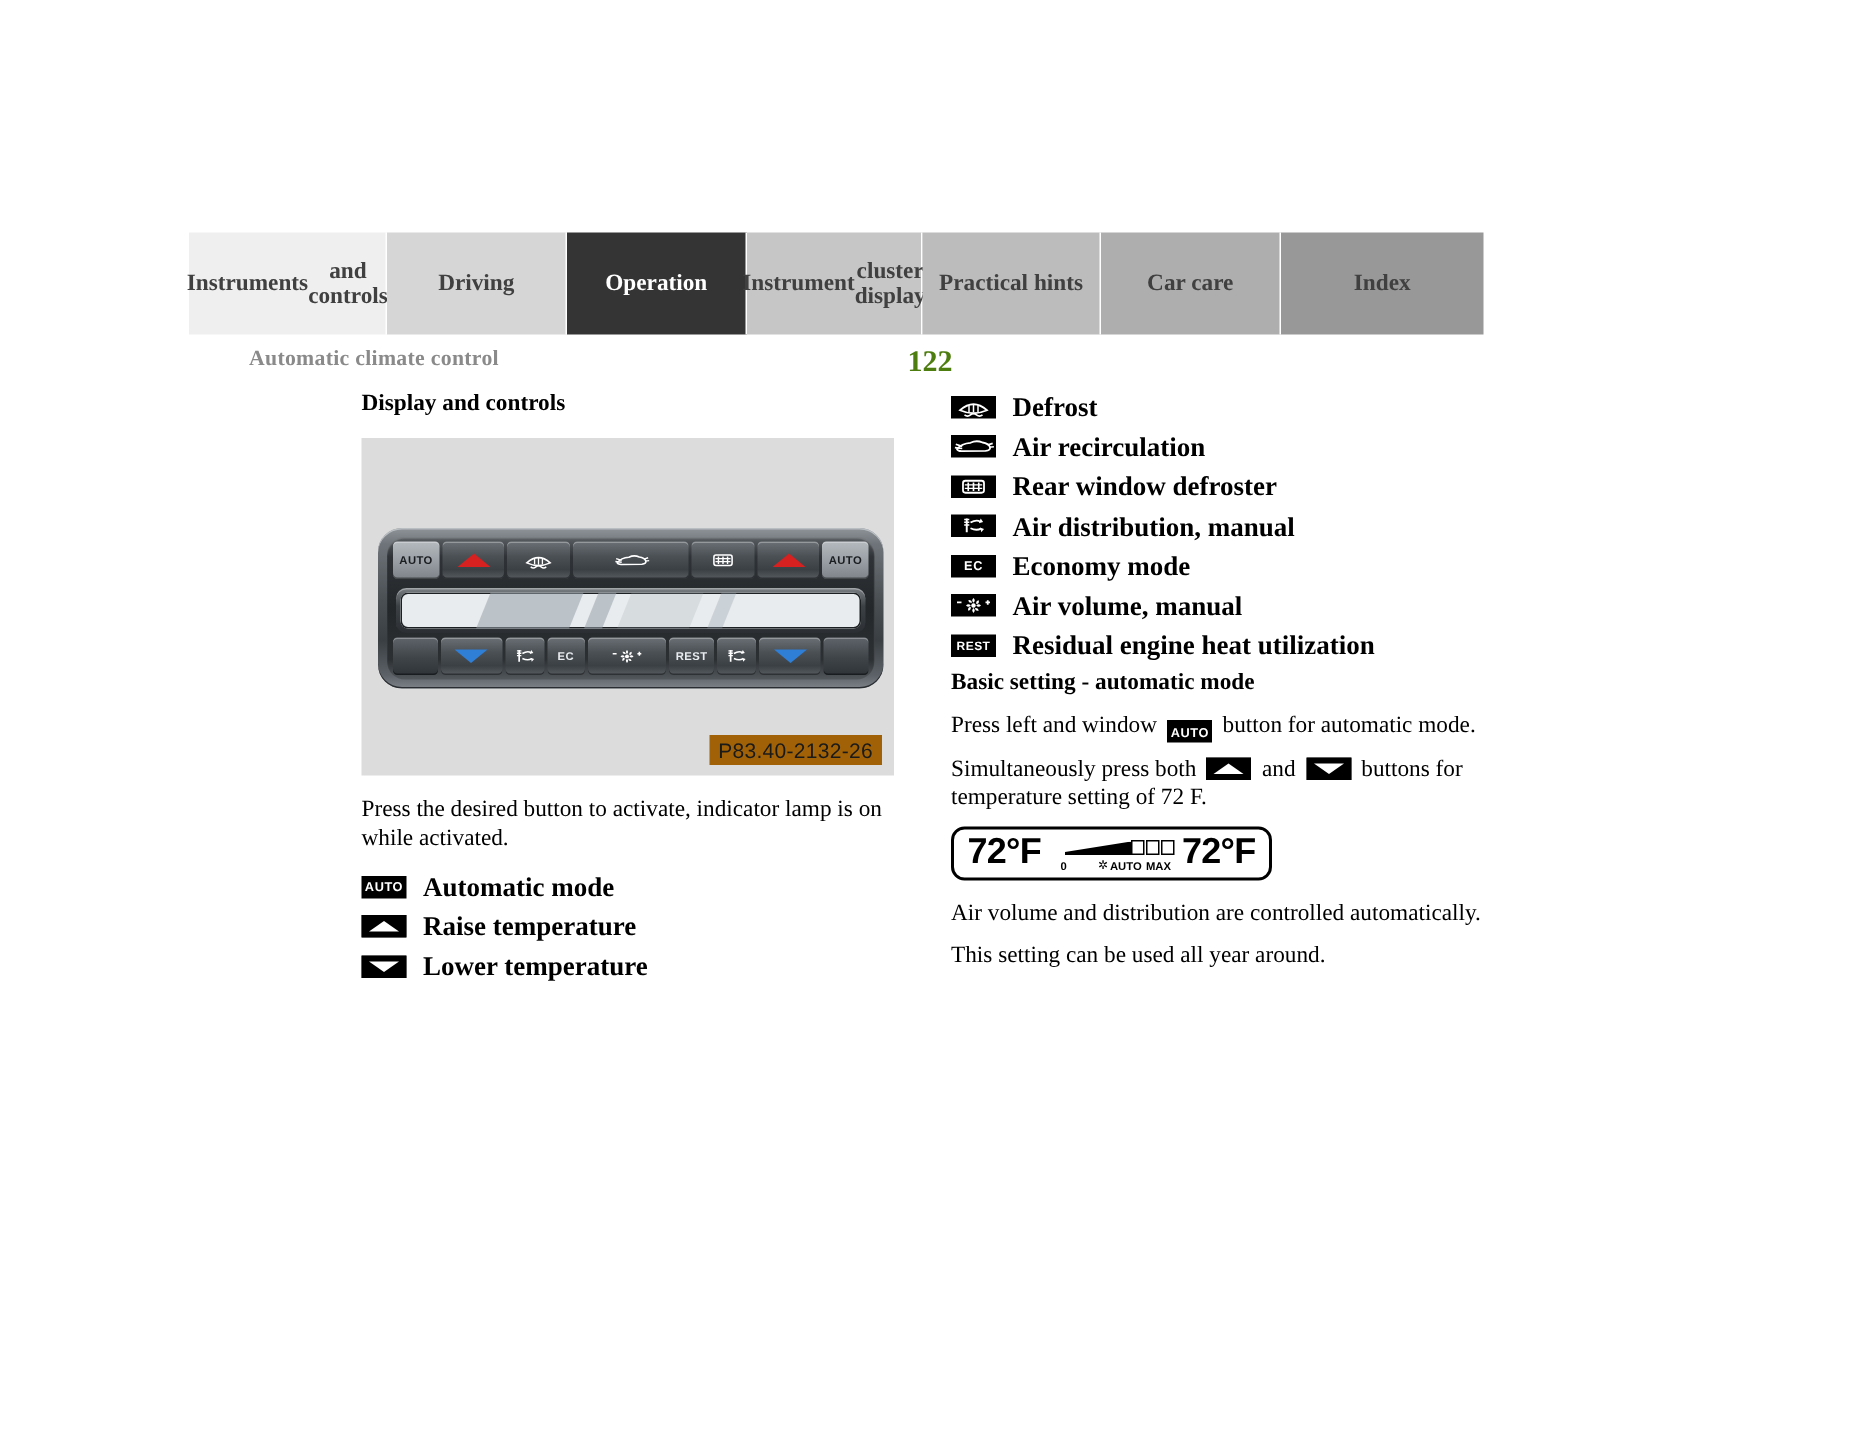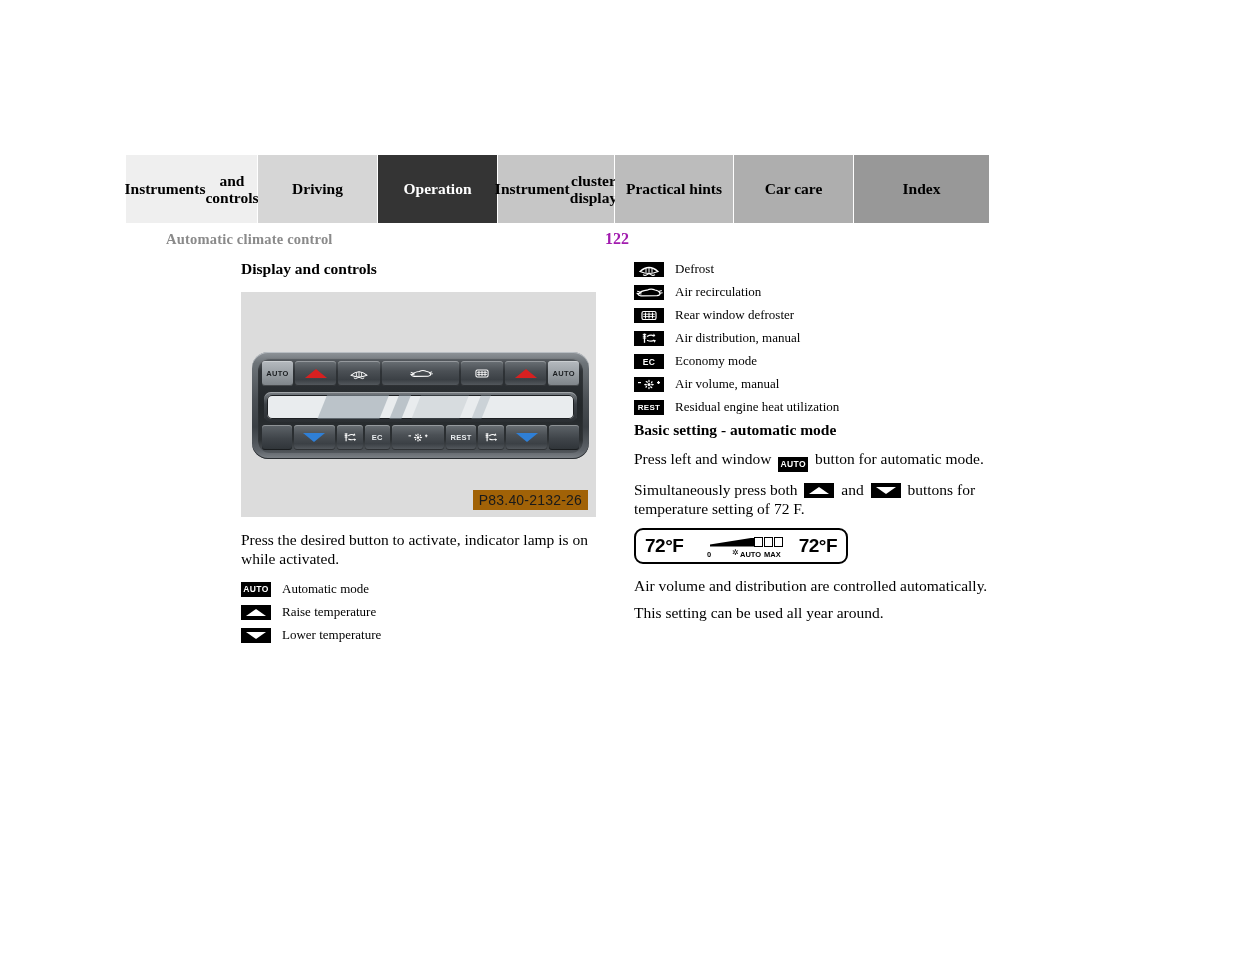--- a/index.html
+++ b/index.html
@@ -27,21 +27,21 @@
   }
   .tab {
     display: flex;
     align-items: center;
     justify-content: center;
     text-align: center;
     font-family: "Liberation Serif", serif;
     font-weight: bold;
     font-size: 15.5px;
     line-height: 1.12;
-    color: #000000;
+    color: #404040;
     box-sizing: border-box;
     border-right: 1px solid #ffffff;
     padding: 0 4px;
   }
   .tab:last-child { border-right: none; }
   .tab.active { color: #ffffff; }
 
   
   .runhead {
     position: absolute;
@@ -52,22 +52,22 @@
     font-size: 14.5px;
     color: #8a8a8a;
     letter-spacing: 0.2px;
   }
   .pagenum {
     position: absolute;
     left: 605px;
     top: 230px;
     font-family: "Liberation Serif", serif;
     font-weight: bold;
-    font-size: 16px;
-    color: #a21caf;
+    font-size: 20px;
+    color: #4d7c0f;
   }
 
   
   .col-left  { position: absolute; left: 241px; top: 260px; width: 358px; }
   .col-right { position: absolute; left: 634px; top: 260px; width: 380px; }
 
   h2.section {
     margin: 0 0 14px 0;
     font-family: "Liberation Serif", serif;
     font-weight: bold;
@@ -200,23 +200,24 @@
   }
   .legend .icon-cell {
     width: 32px;
     min-width: 32px;
     display: flex;
     align-items: center;
     justify-content: flex-start;
   }
   .legend .txt {
     font-family: "Liberation Serif", serif;
-    font-size: 13px;
+    font-size: 18px;
     line-height: 1.25;
     padding-left: 9px;
+    font-weight: bold;
   }
   .col-right .legend .txt { padding-left: 9px; }
 
   
   .chip {
     display: inline-flex;
     align-items: center;
     justify-content: center;
     background: #000000;
     color: #ffffff;
@@ -273,21 +274,21 @@
     margin: 4px 0 13px 0;
     background: #ffffff;
     box-sizing: border-box;
   }
   .readout .temp {
     position: absolute;
     top: 50%;
     transform: translateY(-52%);
     font-family: "Liberation Sans", sans-serif;
     font-weight: bold;
-    font-size: 19px;
+    font-size: 24px;
     letter-spacing: -.5px;
     color: #000000;
   }
   .readout .temp.left  { left: 9px; }
   .readout .temp.right { right: 9px; }
   .scale { position: absolute; left: 68px; top: 6px; width: 82px; height: 24px; }
   .scale .wedge {
     position: absolute;
     left: 6px; top: 2px;
     width: 44px; height: 9px;

